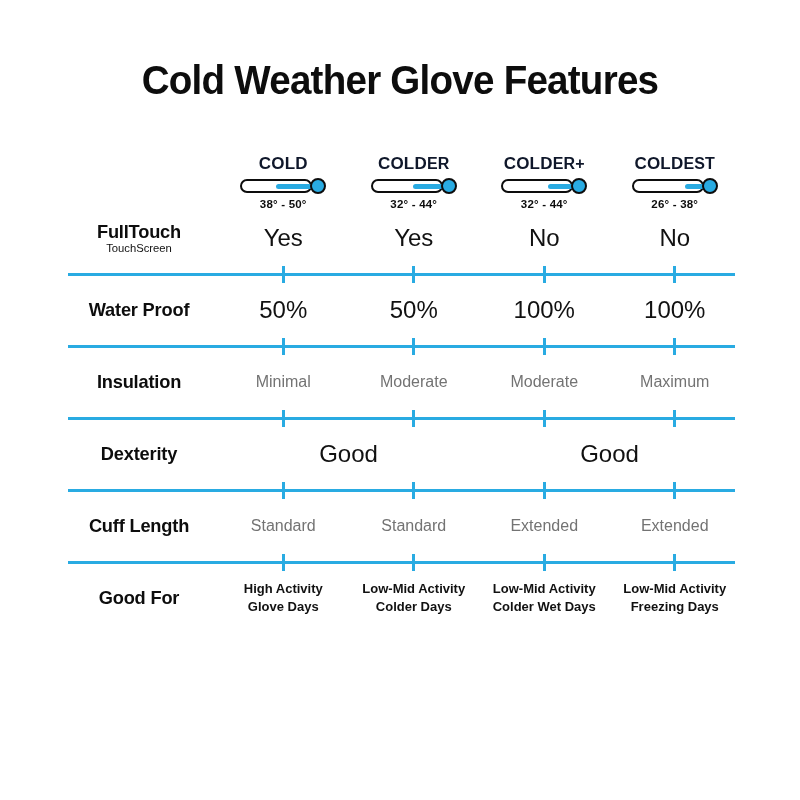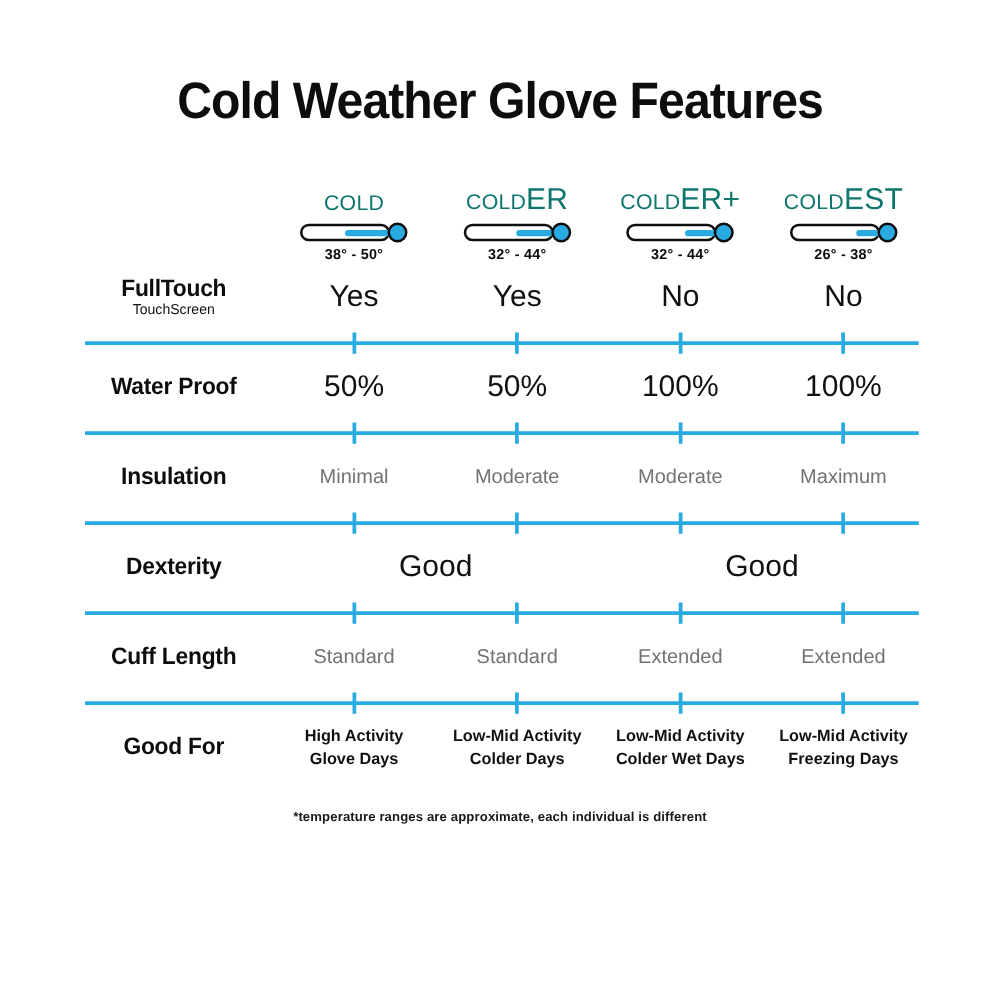--- a/index.html
+++ b/index.html
@@ -70,31 +70,31 @@
 
   .tier {
     display: flex;
     flex-direction: column;
     align-items: center;
     justify-content: flex-end;
   }
 
   .tier-name {
     font-size: 19px;
-    font-weight: normal;
+    font-weight: bold;
     letter-spacing: 0.2px;
-    color: #0f766e;
+    color: #0f172a;
     line-height: 1;
     white-space: nowrap;
   }
   .tier-name .base {
     font-size: 17px;
   }
   .tier-name .suffix {
-    font-size: 24px;
+    font-size: 16px;
     text-align: center;
   }
 
   
   .thermo {
     position: relative;
     width: 86px;
     height: 16px;
     margin: 6px 0 4px 0;
   }
@@ -343,16 +343,15 @@
         </div>
         <div class="row feature-row">
           <div class="cell-label feature-name"><span>Good For</span></div>
           <div class="cell val-sm"><span>High Activity</span><span class="line2">Glove Days</span></div>
           <div class="cell val-sm"><span>Low-Mid Activity</span><span class="line2">Colder Days</span></div>
           <div class="cell val-sm"><span>Low-Mid Activity</span><span class="line2">Colder Wet Days</span></div>
           <div class="cell val-sm"><span>Low-Mid Activity</span><span class="line2">Freezing Days</span></div>
         </div>
       </div>
 
-    <div class="footnote">*temperature ranges are approximate, each individual is different</div>
 
   </div>
 </div>
 
 </body></html>

